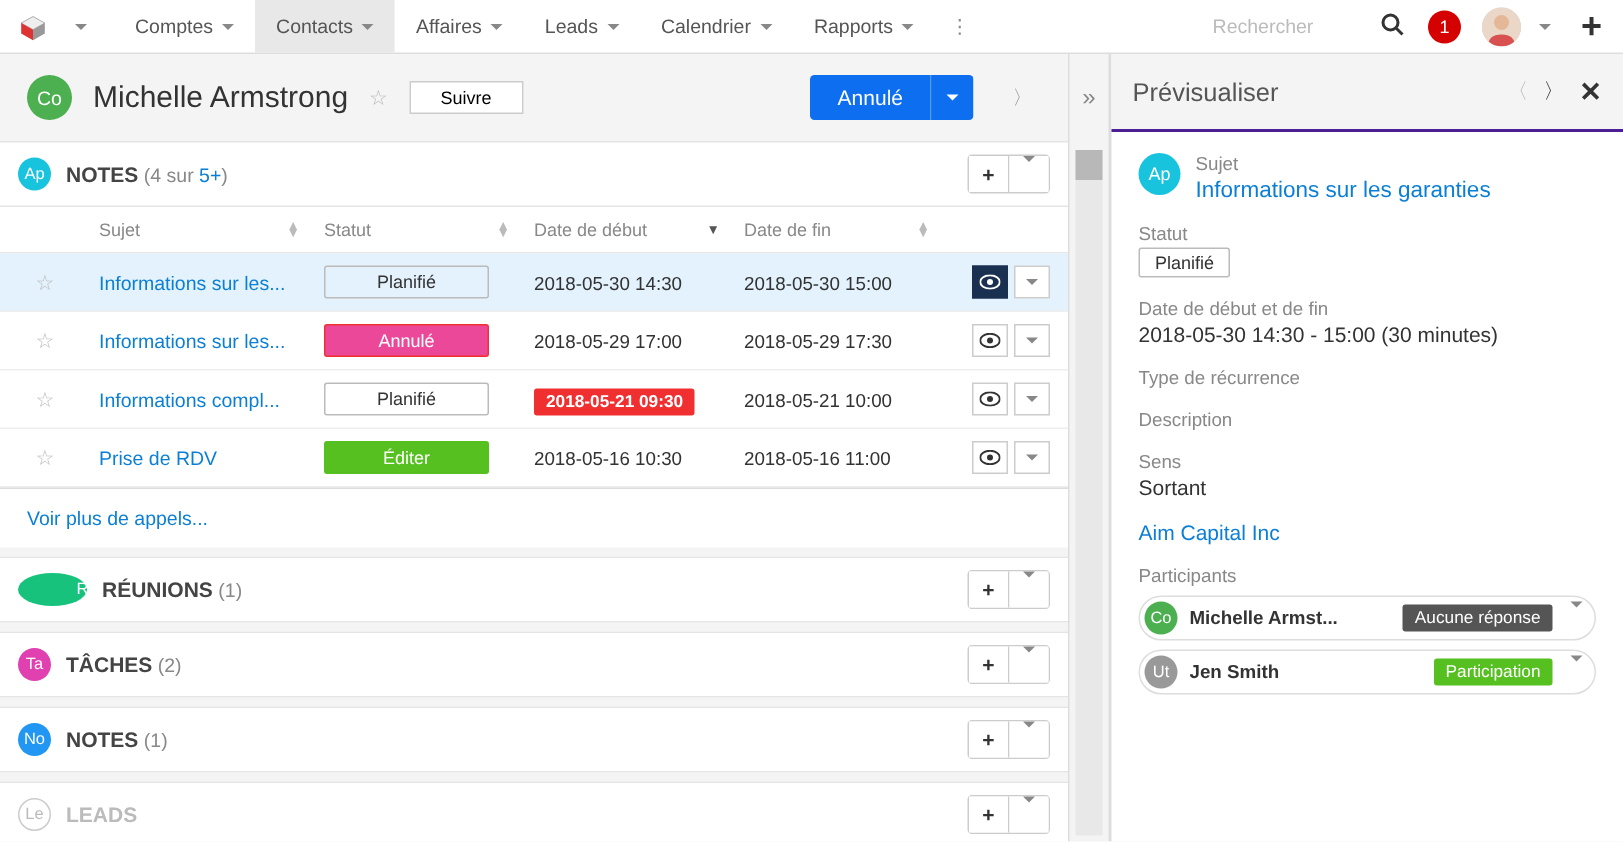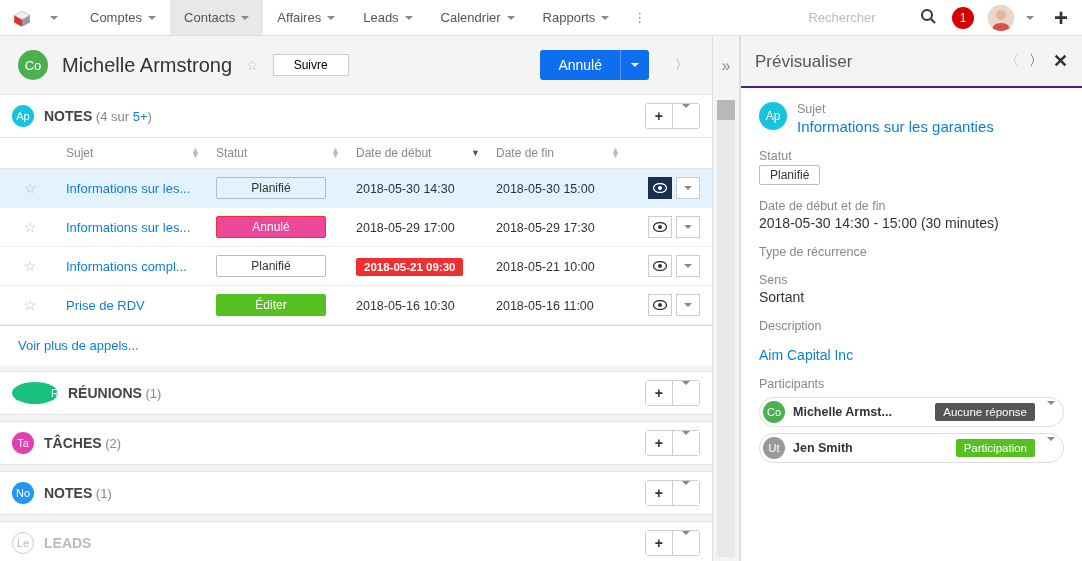--- a/index.html
+++ b/index.html
@@ -389,25 +389,25 @@
         <span class="pv-status">Planifié</span>
       </div>
       <div class="pv-section">
         <div class="pv-label">Date de début et de fin</div>
         <div class="pv-text">2018-05-30 14:30 - 15:00 (30 minutes)</div>
       </div>
       <div class="pv-section">
         <div class="pv-label">Type de récurrence</div>
       </div>
       <div class="pv-section">
+        <div class="pv-label">Description</div>
+      </div>
+      <div class="pv-section">
         <div class="pv-label">Sens</div>
         <div class="pv-text">Sortant</div>
-      </div>
-      <div class="pv-section">
-        <div class="pv-label">Description</div>
       </div>
       <div class="pv-section">
         <a href="#" class="pv-link" style="font-size:14px">Aim Capital Inc</a>
       </div>
       <div class="pv-section">
         <div class="pv-label" style="margin-bottom:6px">Participants</div>
         <div id="participants">
             <div class="participant-row">
               <div class="pill pill-sm pill-green">Co</div>
               <div class="part-name">Michelle Armst...</div>

